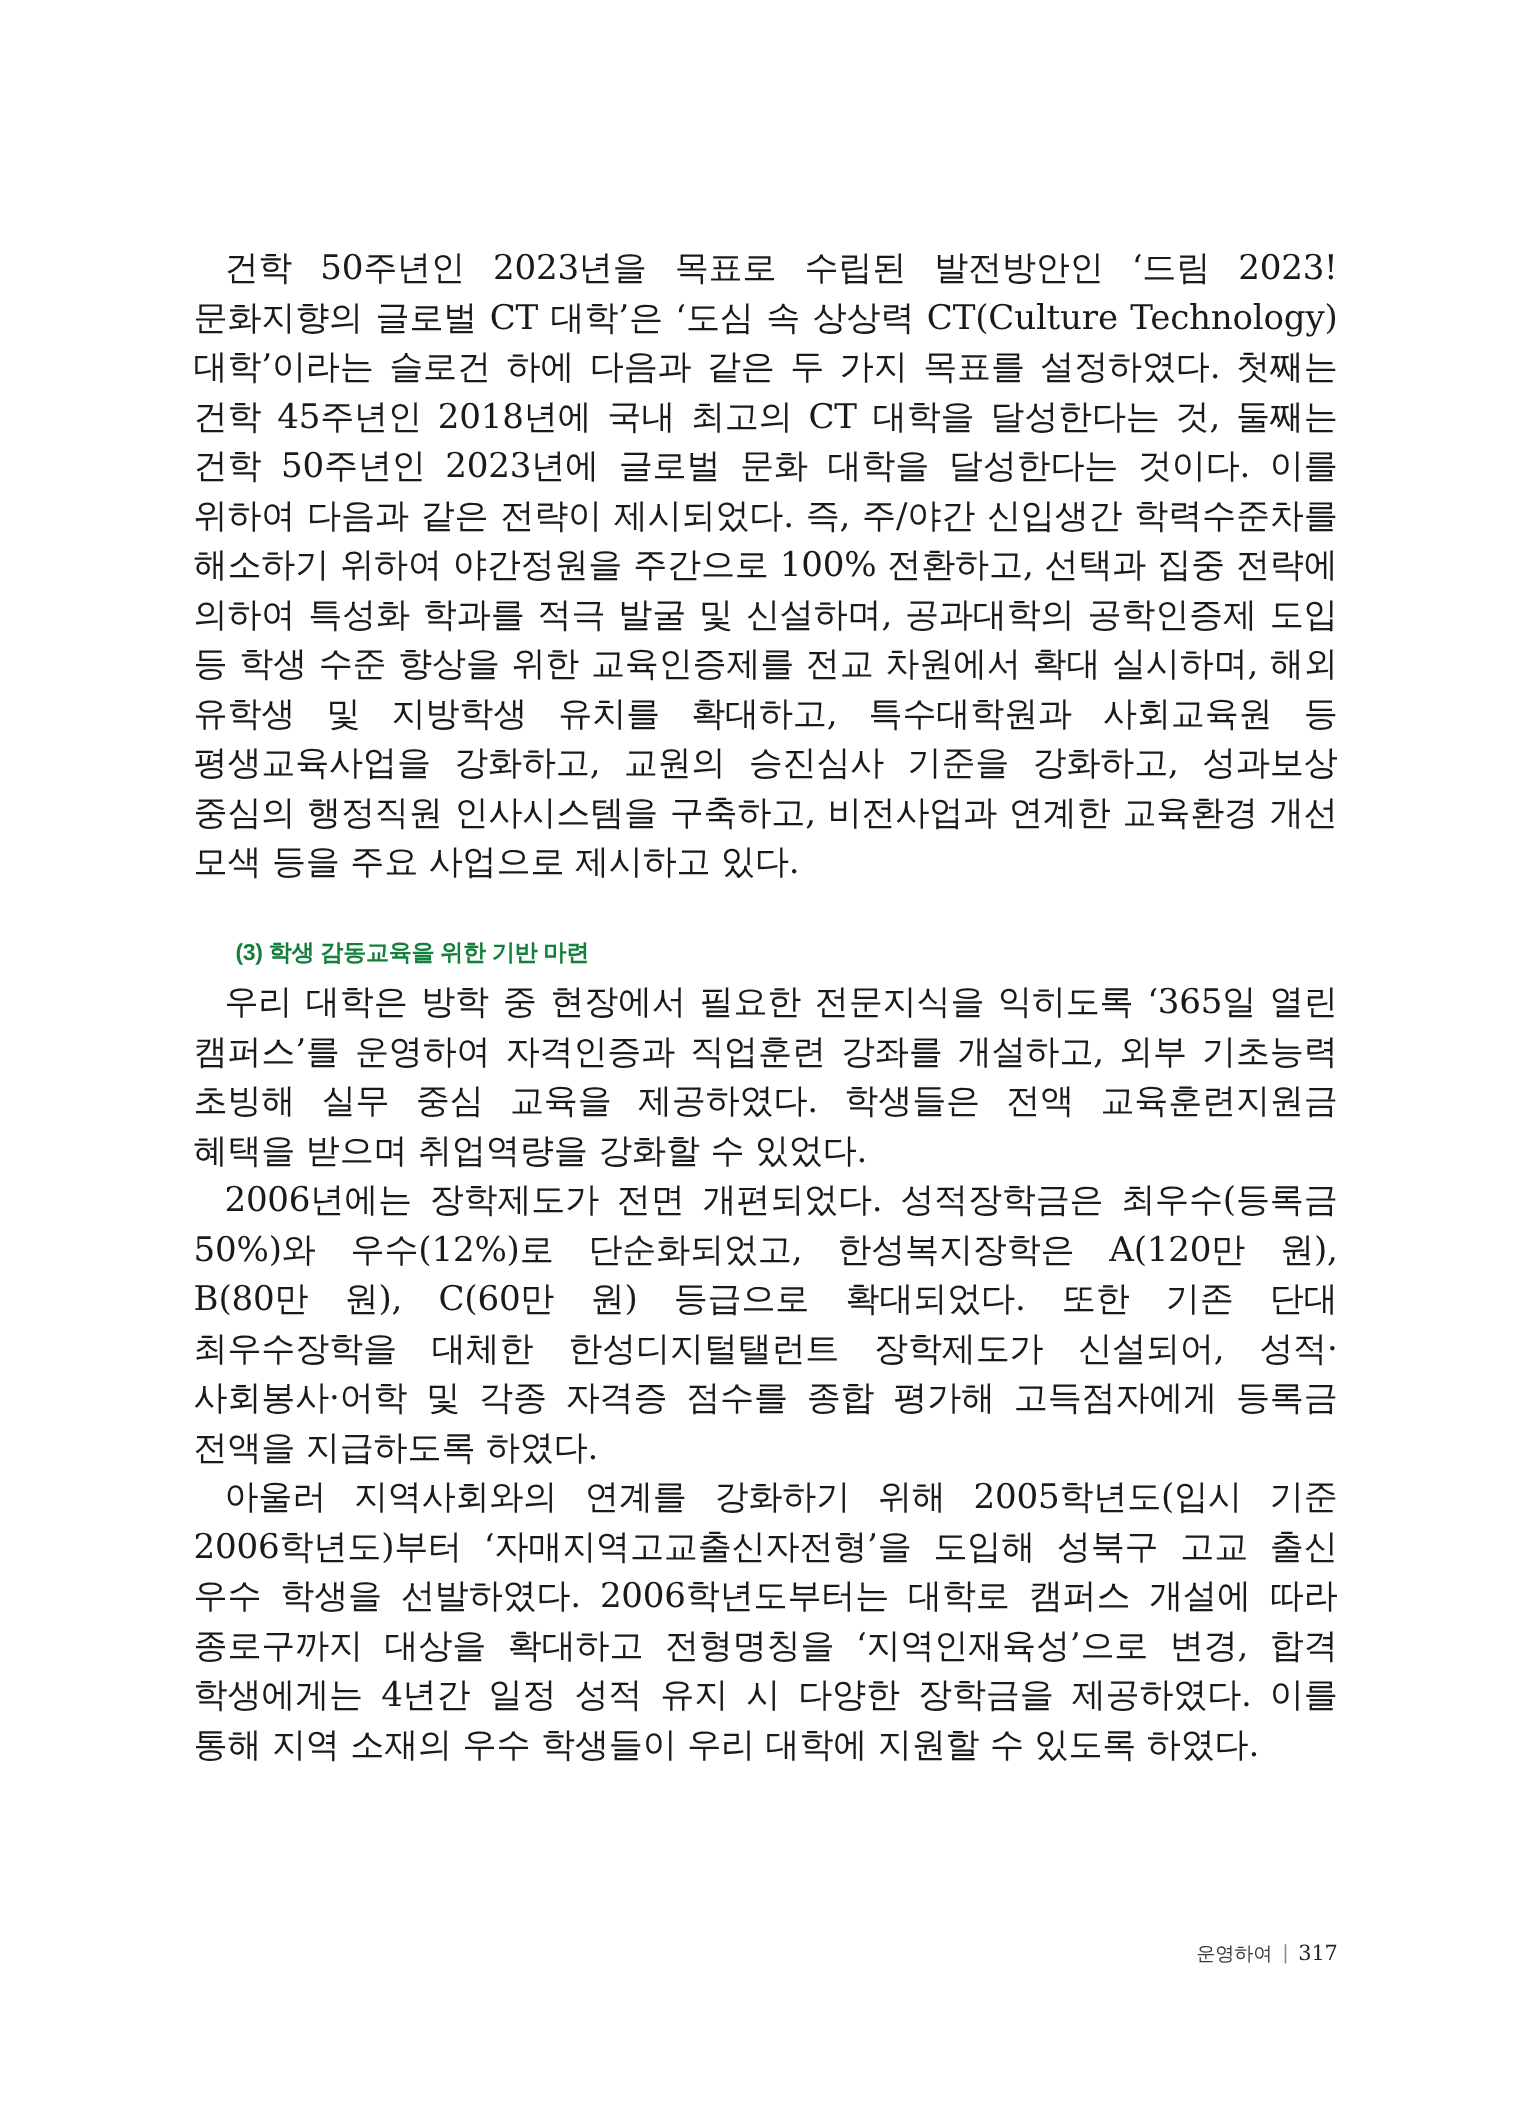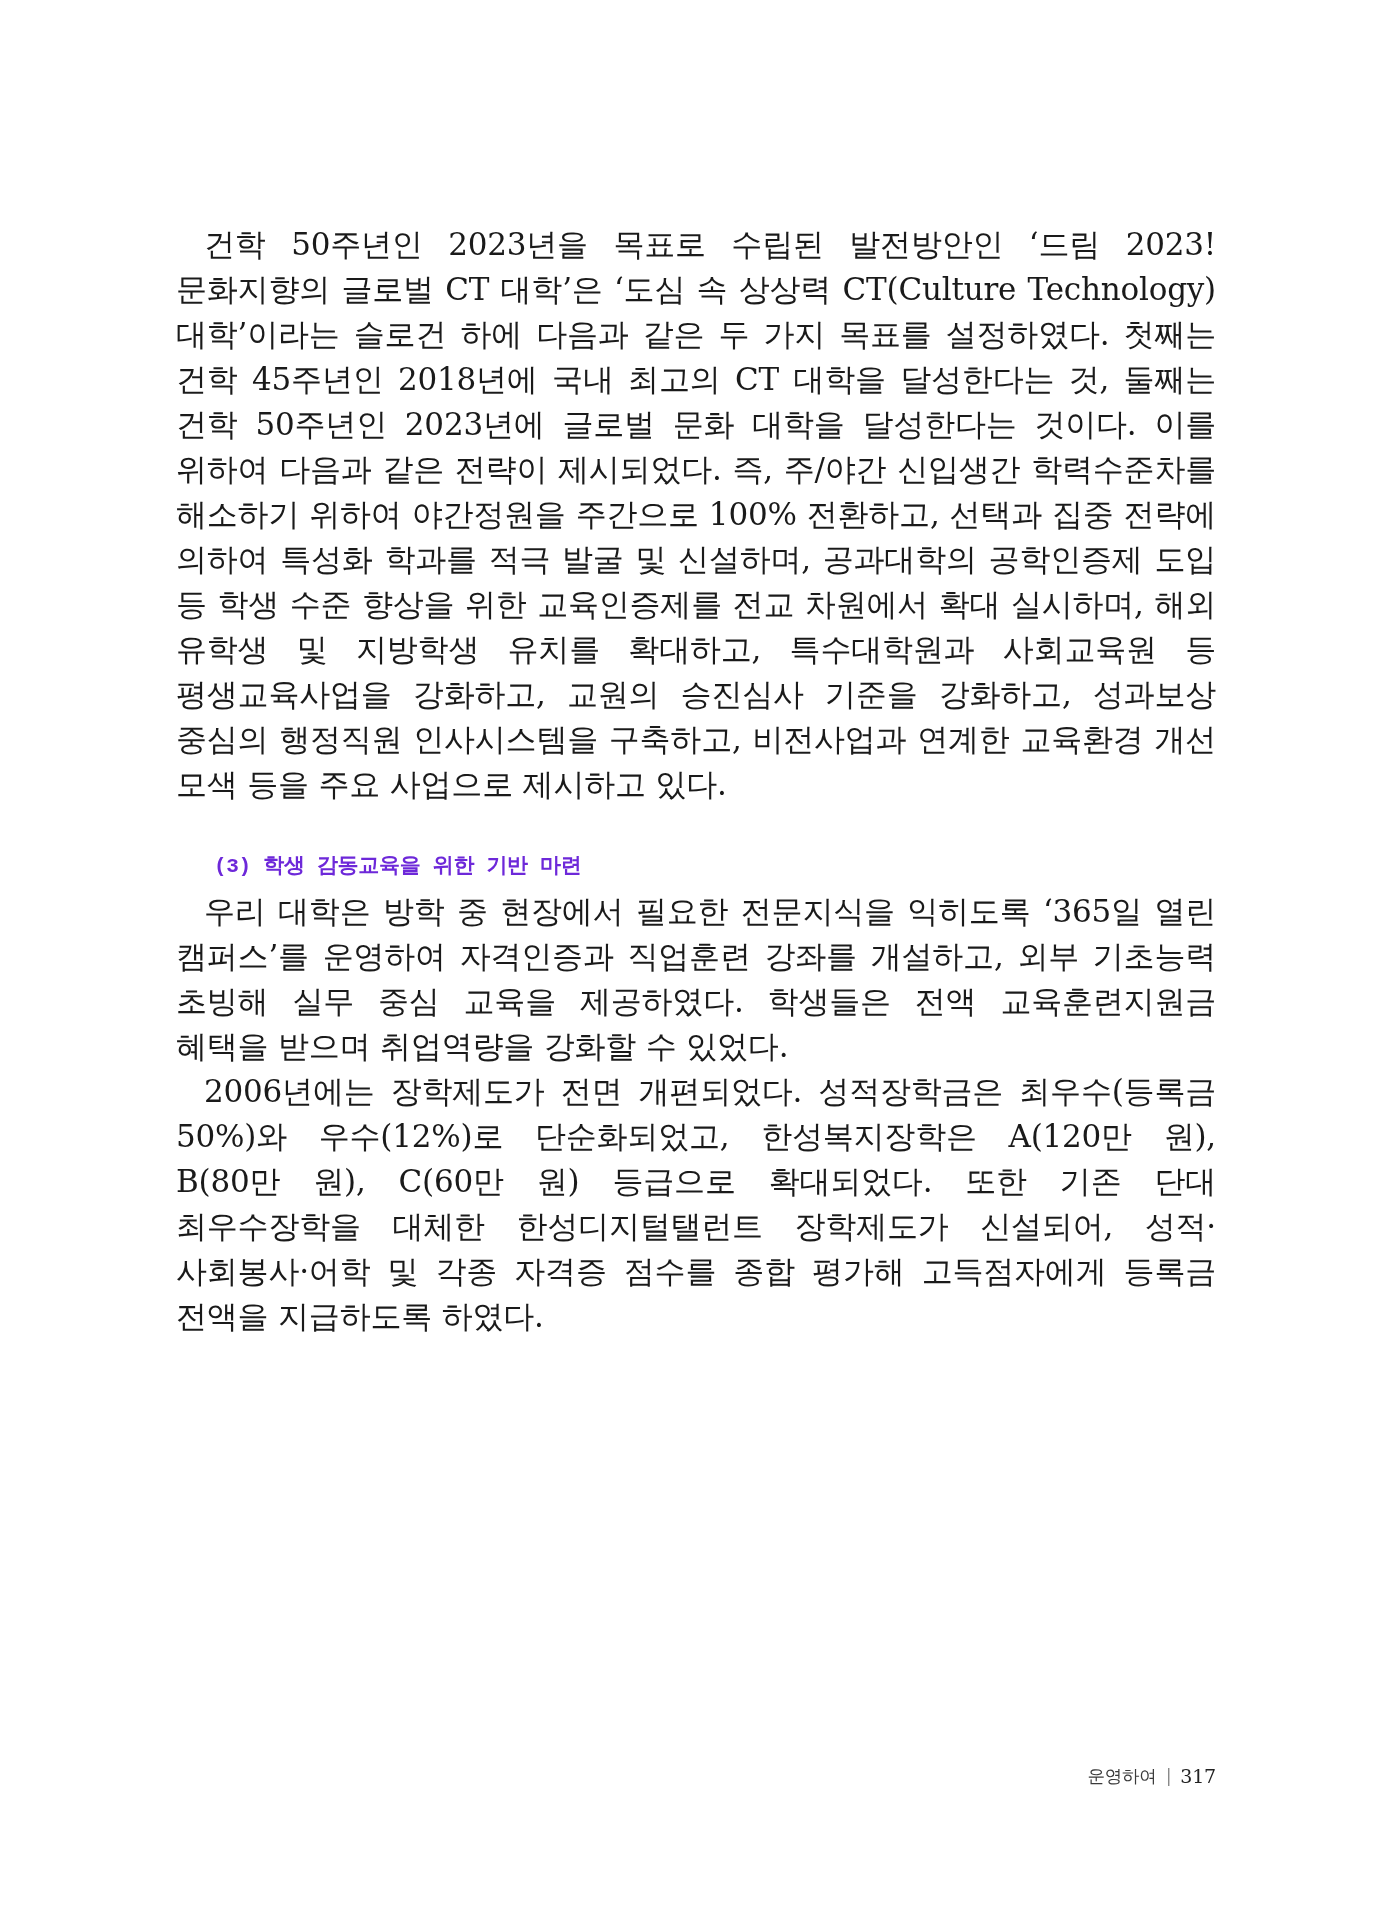--- a/index.html
+++ b/index.html
@@ -29,27 +29,27 @@
     font-size: 31px;
     line-height: 45px;
     text-align: justify;
     text-justify: inter-character;
     text-indent: 28px;
     letter-spacing: -0.2px;
     word-break: keep-all;
   }
   .section-head {
     margin: 26px 0 2px 0;
-    font-family: Liberation Mono, monospace;
+    font-family: Liberation Sans, sans-serif;
     font-size: 21px;
     font-weight: bold;
     letter-spacing: -0.3px;
     text-indent: 38px;
     line-height: 40px;
-    color: #6d28d9;
+    color: #15803d;
   }
   .block-gap {
     height: 14px;
   }
   .footer {
     position: absolute;
     right: 176px;
     bottom: 132px;
     font-family: "DejaVu Sans", "Liberation Sans", sans-serif;
     font-size: 17.5px;
@@ -77,20 +77,21 @@
   <div class="content">
 
     <p class="body-par">건학 50주년인 2023년을 목표로 수립된 발전방안인 ‘드림 2023! 문화지향의 글로벌 CT 대학’은 ‘도심 속 상상력 CT(Culture Technology) 대학’이라는 슬로건 하에 다음과 같은 두 가지 목표를 설정하였다. 첫째는 건학 45주년인 2018년에 국내 최고의 CT 대학을 달성한다는 것, 둘째는 건학 50주년인 2023년에 글로벌 문화 대학을 달성한다는 것이다. 이를 위하여 다음과 같은 전략이 제시되었다. 즉, 주/야간 신입생간 학력수준차를 해소하기 위하여 야간정원을 주간으로 100% 전환하고, 선택과 집중 전략에 의하여 특성화 학과를 적극 발굴 및 신설하며, 공과대학의 공학인증제 도입 등 학생 수준 향상을 위한 교육인증제를 전교 차원에서 확대 실시하며, 해외 유학생 및 지방학생 유치를 확대하고, 특수대학원과 사회교육원 등 평생교육사업을 강화하고, 교원의 승진심사 기준을 강화하고, 성과보상 중심의 행정직원 인사시스템을 구축하고, 비전사업과 연계한 교육환경 개선 모색 등을 주요 사업으로 제시하고 있다.</p>
 
     <div class="block-gap"></div>
 
     <h2 class="section-head">(3) 학생 감동교육을 위한 기반 마련</h2>
 
     <p class="body-par">우리 대학은 방학 중 현장에서 필요한 전문지식을 익히도록 ‘365일 열린 캠퍼스’를 운영하여 자격인증과 직업훈련 강좌를 개설하고, 외부 기초능력 초빙해 실무 중심 교육을 제공하였다. 학생들은 전액 교육훈련지원금 혜택을 받으며 취업역량을 강화할 수 있었다.</p>
     <p class="body-par">2006년에는 장학제도가 전면 개편되었다. 성적장학금은 최우수(등록금 50%)와 우수(12%)로 단순화되었고, 한성복지장학은 A(120만 원), B(80만 원), C(60만 원) 등급으로 확대되었다. 또한 기존 단대 최우수장학을 대체한 한성디지털탤런트 장학제도가 신설되어, 성적·사회봉사·어학 및 각종 자격증 점수를 종합 평가해 고득점자에게 등록금 전액을 지급하도록 하였다.</p>
+    <p class="body-par">아울러 지역사회와의 연계를 강화하기 위해 2005학년도(입시 기준 2006학년도)부터 ‘자매지역고교출신자전형’을 도입해 성북구 고교 출신 우수 학생을 선발하였다. 2006학년도부터는 대학로 캠퍼스 개설에 따라 종로구까지 대상을 확대하고 전형명칭을 ‘지역인재육성’으로 변경, 합격 학생에게는 4년간 일정 성적 유지 시 다양한 장학금을 제공하였다. 이를 통해 지역 소재의 우수 학생들이 우리 대학에 지원할 수 있도록 하였다.</p>
 
   </div>
 
   <div class="footer">
     <span>운영하여</span>
     <span class="sep">|</span>
     <span class="pageno">317</span>
   </div>
 
 </div>

